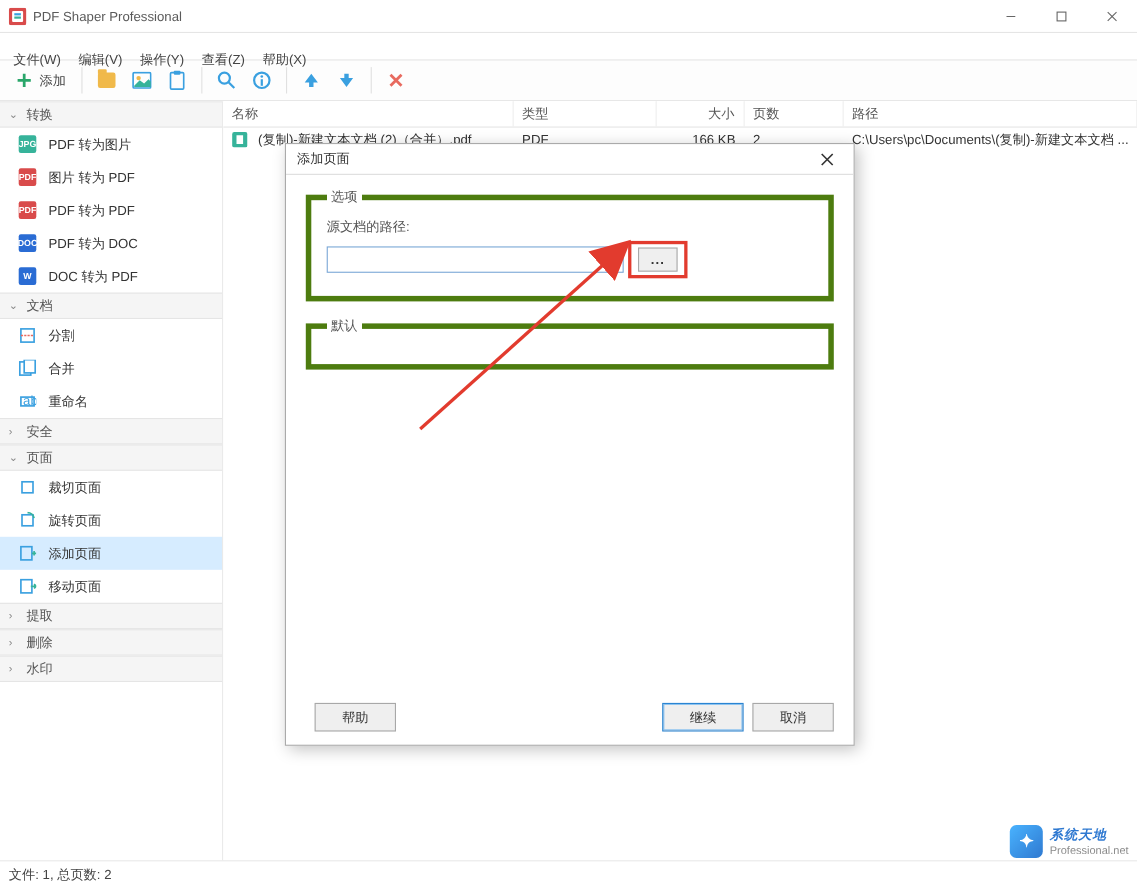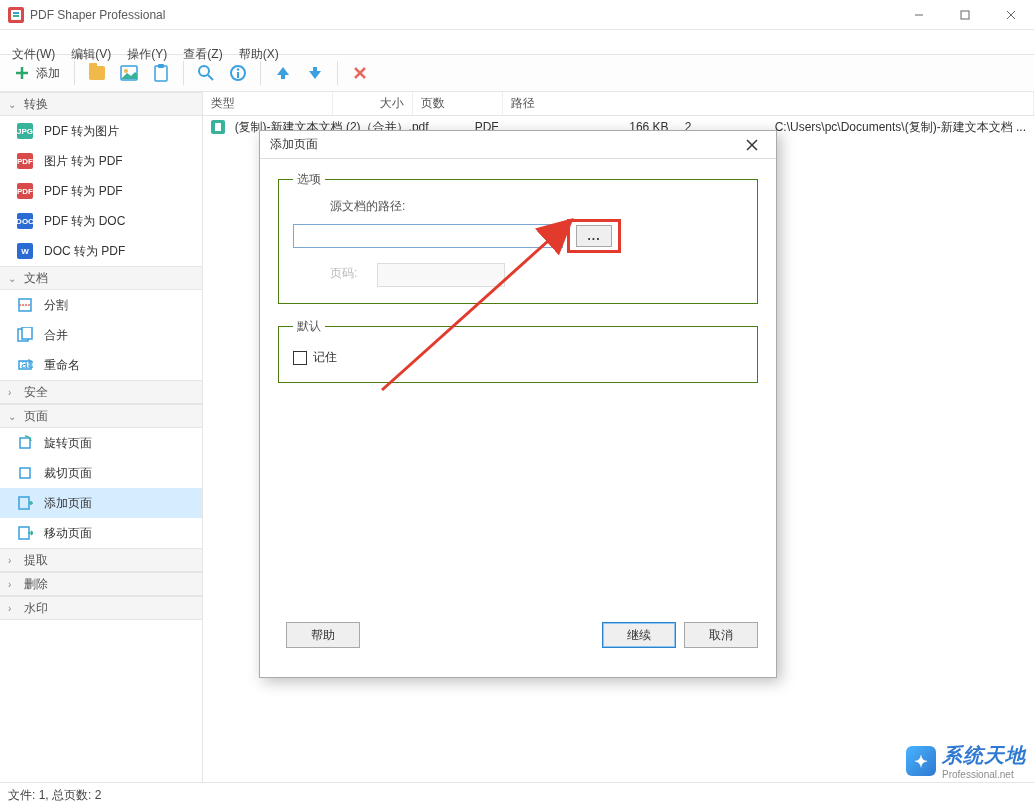--- a/index.html
+++ b/index.html
@@ -47,46 +47,46 @@
 
 
 .statusbar { height: 26px; border-top: 1px solid #e5e5e5; display: flex; align-items: center; padding: 0 8px; color: #444; background: #fff; }
 
 
 .dialog-mask { position: absolute; left: 0; top: 0; width: 1034px; height: 806px; pointer-events: none; }
 .dialog { position: absolute; left: 259px; top: 130px; width: 518px; height: 548px; background: #fff; border: 1px solid #aaa; box-shadow: 4px 4px 14px rgba(0,0,0,.25); pointer-events: auto; }
 .dialog .dlg-title { height: 28px; display: flex; align-items: center; padding: 0 10px; border-bottom: 1px solid #ddd; color: #333; position: relative; }
 .dialog .dlg-close { position: absolute; right: 4px; top: 0; width: 40px; height: 28px; display: flex; align-items: center; justify-content: center; color: #333; font-size: 14px; }
 .dialog .dlg-body { padding: 12px 18px; }
-.dialog fieldset { border: 1px solid #4d7c0f; padding: 10px 14px 16px; margin-bottom: 14px; }
+.dialog fieldset { border: 5px solid #4d7c0f; padding: 10px 14px 16px; margin-bottom: 14px; }
 .dialog legend { padding: 0 4px; color: #555; }
-.dialog .lbl { color: #555; margin-bottom: 4px; display: block; margin-left: 37px; }
+.dialog .lbl { color: #555; margin-bottom: 4px; display: block; }
 .dialog .lbl.disabled { color: #bbb; }
 .dialog .path-row { display: flex; align-items: center; gap: 0; }
 .dialog input[type=text] { height: 24px; border: 1px solid #7aa7d6; padding: 0 6px; background: #fff; }
 .dialog input.path { width: 270px; }
 .dialog .browse-wrap { border: 3px solid #e23b2e; padding: 3px 6px; margin-left: 4px; }
 .dialog .browse { width: 36px; height: 22px; border: 1px solid #a8a8a8; background: #efefef; display: flex; align-items: center; justify-content: center; color: #333; font-weight: bold; letter-spacing: 1px; }
 .dialog select { width: 282px; height: 24px; border: 1px solid #a8a8a8; background: #efefef; padding: 0 4px; margin-top: 10px; }
 .dialog .pgno-row { display: flex; align-items: center; gap: 20px; margin-top: 10px; }
 .dialog input.pgno { width: 128px; background: #f8f8f8; border: 1px solid #ddd; color: #999; }
 .dialog .chk-row { display: flex; align-items: center; gap: 6px; margin-top: 4px; }
 .dialog .chk { width: 14px; height: 14px; border: 1.5px solid #333; background: #fff; }
-.dialog .dlg-buttons { position: absolute; bottom: 29px; left: 18px; right: 18px; display: flex; align-items: flex-start; }
+.dialog .dlg-buttons { position: absolute; bottom: 12px; left: 18px; right: 18px; display: flex; align-items: flex-start; }
 .dialog .dlg-buttons .spacer { flex: 1; }
 .dialog .btn { width: 74px; height: 26px; border: 1px solid #a8a8a8; background: #efefef; display: flex; align-items: center; justify-content: center; color: #333; margin-left: 8px; }
 .dialog .btn.primary { border: 1px solid #2a84d2; box-shadow: 0 0 0 1px #8fc4ef inset; }
 
 
 .arrow-svg { position: absolute; left: 362px; top: 210px; width: 230px; height: 190px; pointer-events: none; }
 
 
 .watermark { position: absolute; right: 8px; bottom: 26px; display: flex; align-items: center; gap: 6px; opacity: .85; }
 .watermark .wm-logo { width: 30px; height: 30px; border-radius: 6px; background: linear-gradient(135deg,#2aa6ff,#0b62c9); display:flex; align-items:center; justify-content:center; color:#fff; font-weight:bold; font-size:16px; }
-.watermark .wm-text .t1 { font-size: 20px; font-weight: 700; font-style: italic; color: #0b62c9; letter-spacing: 1px; }
+.watermark .wm-text .t1 { font-size: 12px; font-weight: 700; font-style: italic; color: #0b62c9; letter-spacing: 1px; }
 .watermark .wm-text .t2 { font-size: 10px; color: #777; }
 
 
 .ic-box { width:16px; height:16px; border-radius:2px; display:flex; align-items:center; justify-content:center; font-size:8px; font-weight:bold; color:#fff; }
 .ic-txt { background:#3aa0e0; } .ic-jpg { background:#36b39a; } .ic-pdf { background:#d94b4b; } .ic-doc { background:#2a6cd4; }
 .ic-folder { width:16px; height:14px; background:#f0b94a; border-radius:2px; position:relative; }
 .ic-folder:before { content:""; position:absolute; top:-3px; left:0; width:8px; height:4px; background:#f0b94a; border-radius:1px 1px 0 0; }
 </style>
 </head>
 <body>
@@ -262,32 +262,32 @@
       </div>
 
     <div class="group-header">
         <span class="chev">⌄</span>
         <span>页面</span>
       </div>
     <div class="item">
         <span class="ic">
           <svg width="16" height="16" viewBox="0 0 16 16">
             <rect x="3" y="3" width="10" height="10" fill="none" stroke="#3aa0e0" stroke-width="1.5"></rect>
+          </svg>
+        </span>
+        <span>裁切页面</span>
+      </div>
+    <div class="item">
+        <span class="ic">
+          <svg width="16" height="16" viewBox="0 0 16 16">
+            <rect x="3" y="3" width="10" height="10" fill="none" stroke="#3aa0e0" stroke-width="1.5"></rect>
             <path d="M8 1 A6 6 0 0 1 14 6" fill="none" stroke="#36b39a" stroke-width="1.5"></path>
           </svg>
         </span>
         <span>旋转页面</span>
-      </div>
-    <div class="item">
-        <span class="ic">
-          <svg width="16" height="16" viewBox="0 0 16 16">
-            <rect x="3" y="3" width="10" height="10" fill="none" stroke="#3aa0e0" stroke-width="1.5"></rect>
-          </svg>
-        </span>
-        <span>裁切页面</span>
       </div>
     <div class="item selected">
         <span class="ic">
           <svg width="16" height="16" viewBox="0 0 16 16">
             <rect x="2" y="2" width="10" height="12" fill="none" stroke="#3aa0e0" stroke-width="1.5"></rect>
             <path d="M12 8 L16 8 M14 6 L14 10" stroke="#36b39a" stroke-width="1.5"></path>
           </svg>
         </span>
         <span>添加页面</span>
       </div>
@@ -310,20 +310,21 @@
         <span>删除</span>
       </div>
     <div class="group-header">
         <span class="chev">›</span>
         <span>水印</span>
       </div>
   </div>
 
   <div class="filelist">
     <div class="cols">
+      <div class="col-name">名称</div>
       <div class="col-type">类型</div>
       <div class="col-size">大小</div>
       <div class="col-pages">页数</div>
       <div class="col-path">路径</div>
     </div>
     <div class="row">
       <div class="col-name" style="display:flex;align-items:center;gap:10px;">
         <svg width="14" height="14" viewBox="0 0 14 14">
             <rect width="14" height="14" rx="2" fill="#36b39a"></rect>
             <path d="M4 3h6v8H4z" fill="#fff"></path>
@@ -358,31 +359,23 @@
         <legend>选项</legend>
         <span class="lbl">源文档的路径:</span>
         <div class="path-row">
           <input type="text" class="path" style="">
           <span class="browse-wrap">
             <span class="browse">
                 <span>...</span>
               </span>
           </span>
         </div>
-        <div class="pgno-row">
-          <span class="lbl disabled">页码:</span>
-          <input type="text" class="pgno" disabled="" style="">
-        </div>
       </fieldset>
       <fieldset>
         <legend>默认</legend>
-        <div class="chk-row">
-          <span class="chk"></span>
-          <span>记住</span>
-        </div>
       </fieldset>
     </div>
     <div class="dlg-buttons">
       <span class="btn">
           <span>帮助</span>
         </span>
       <span class="spacer"></span>
       <span class="btn primary">
           <span>继续</span>
         </span>

